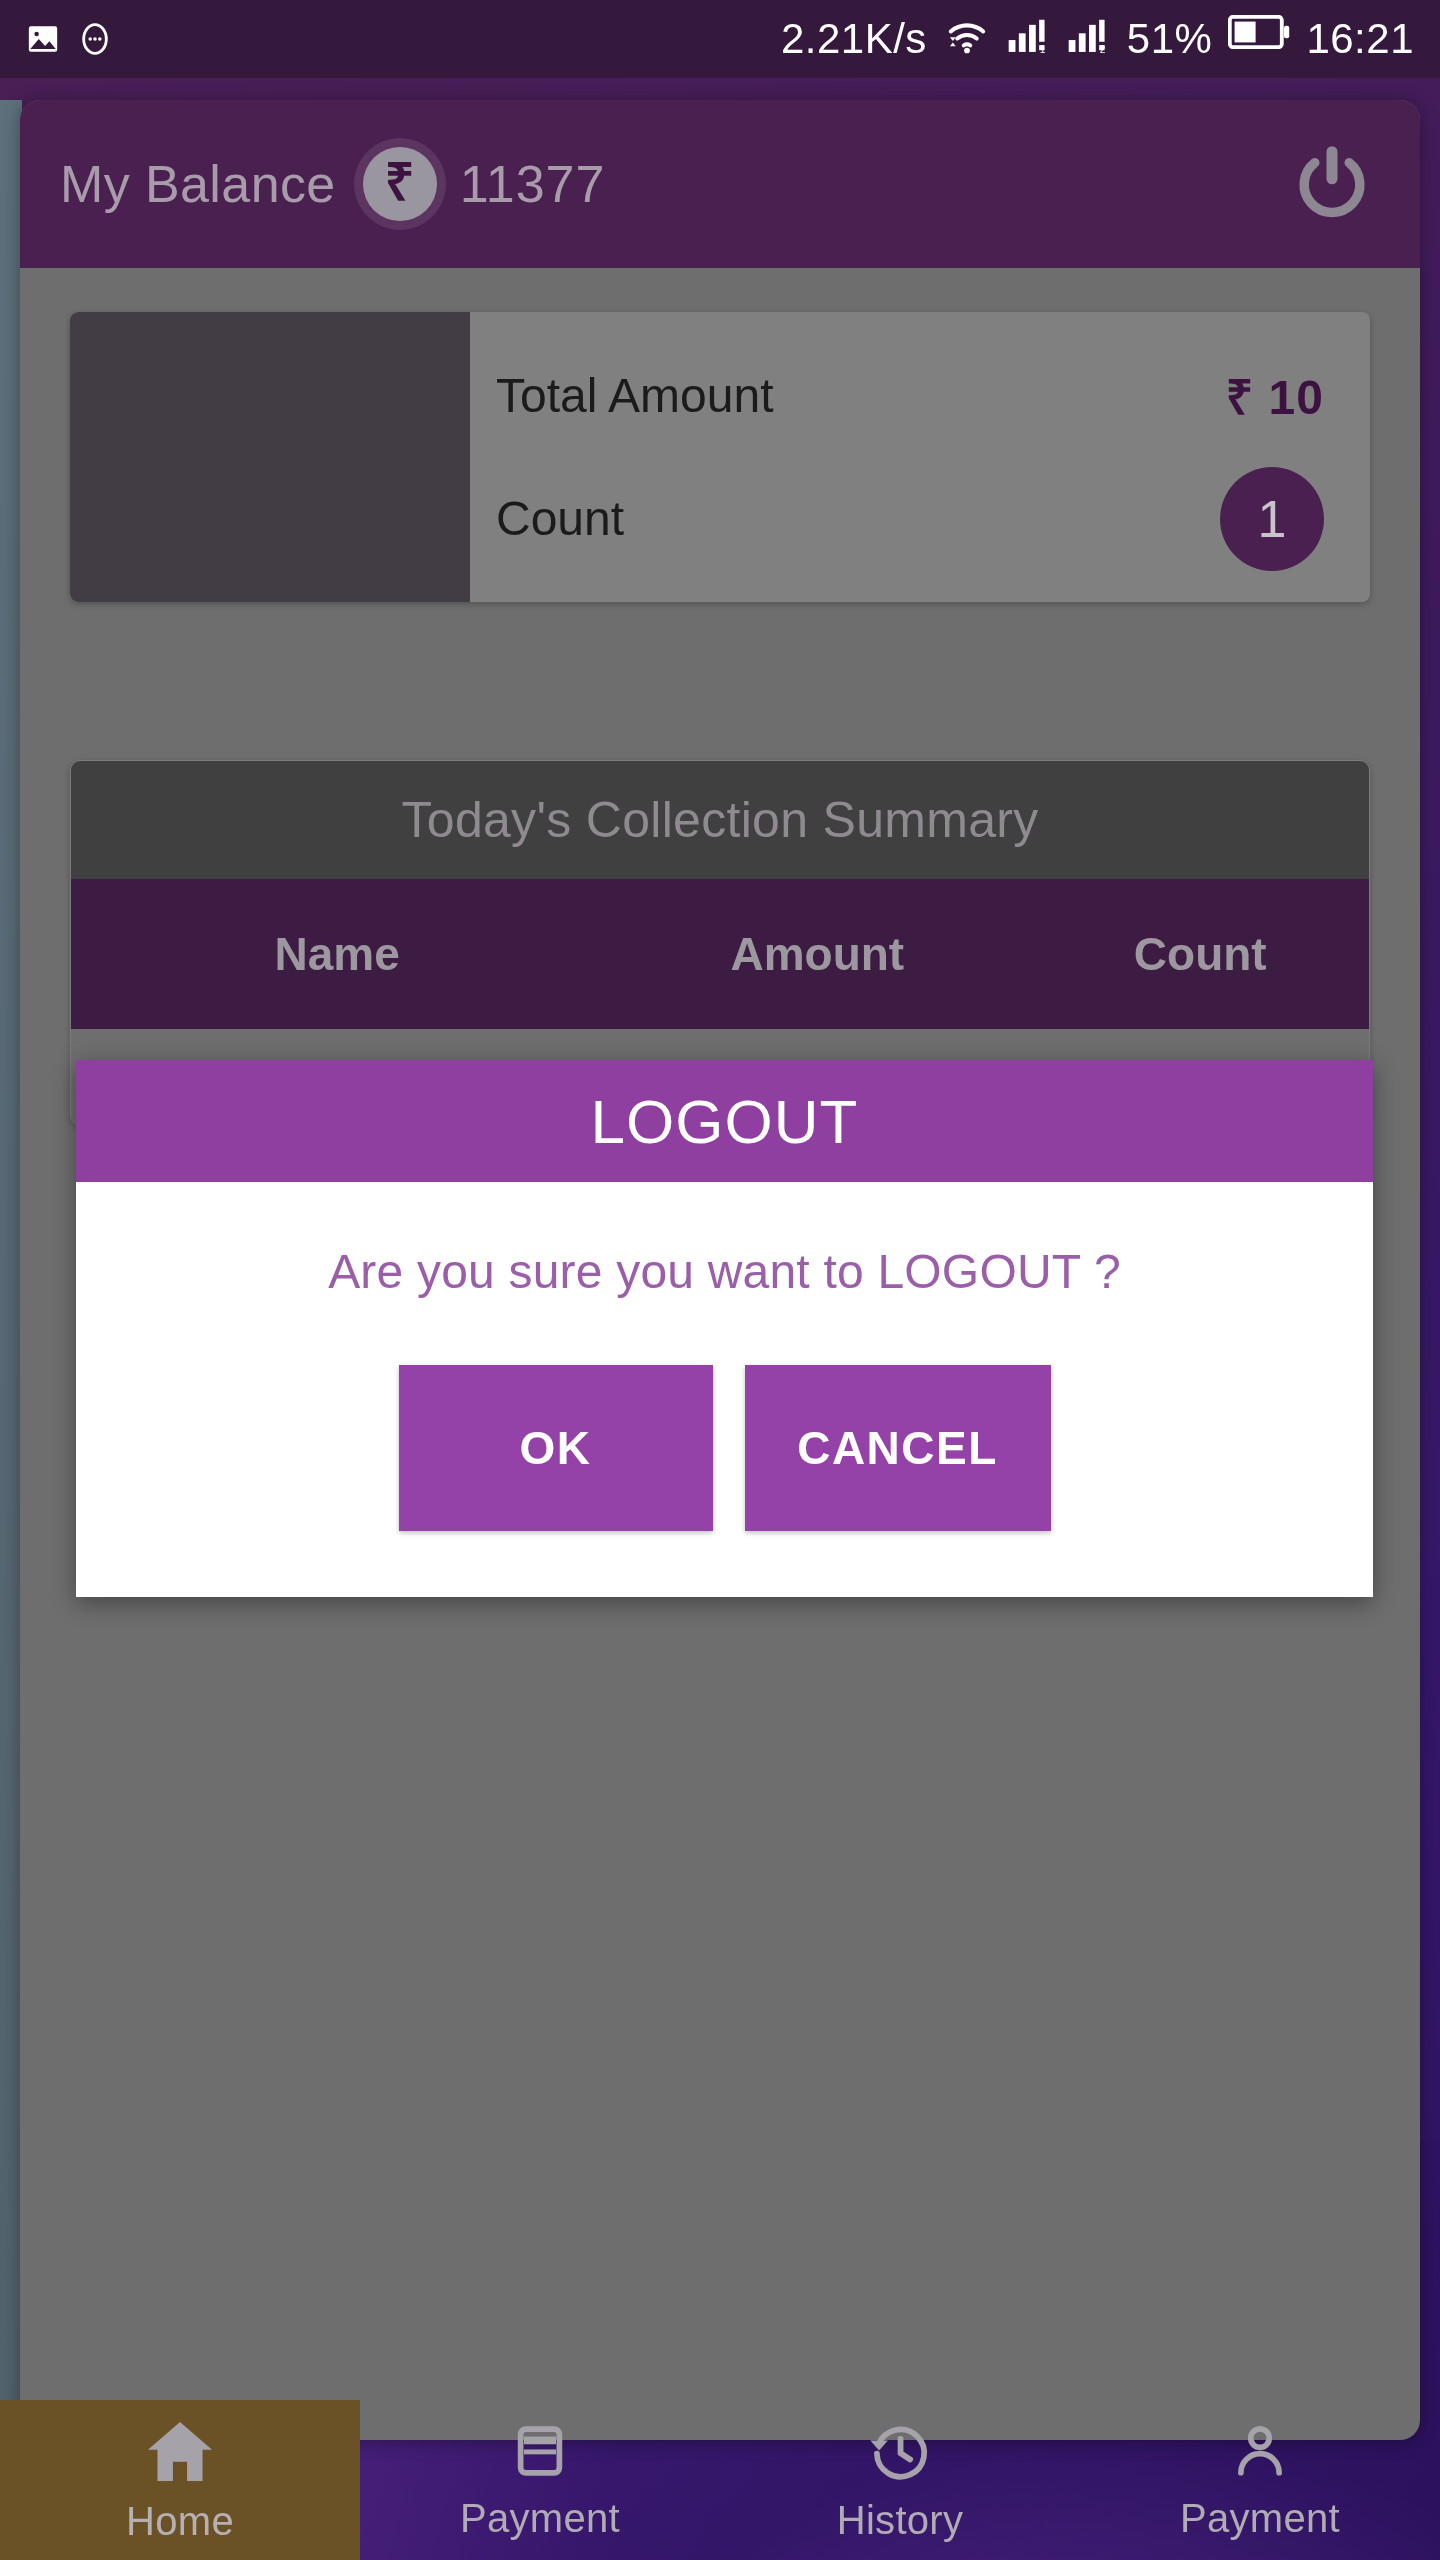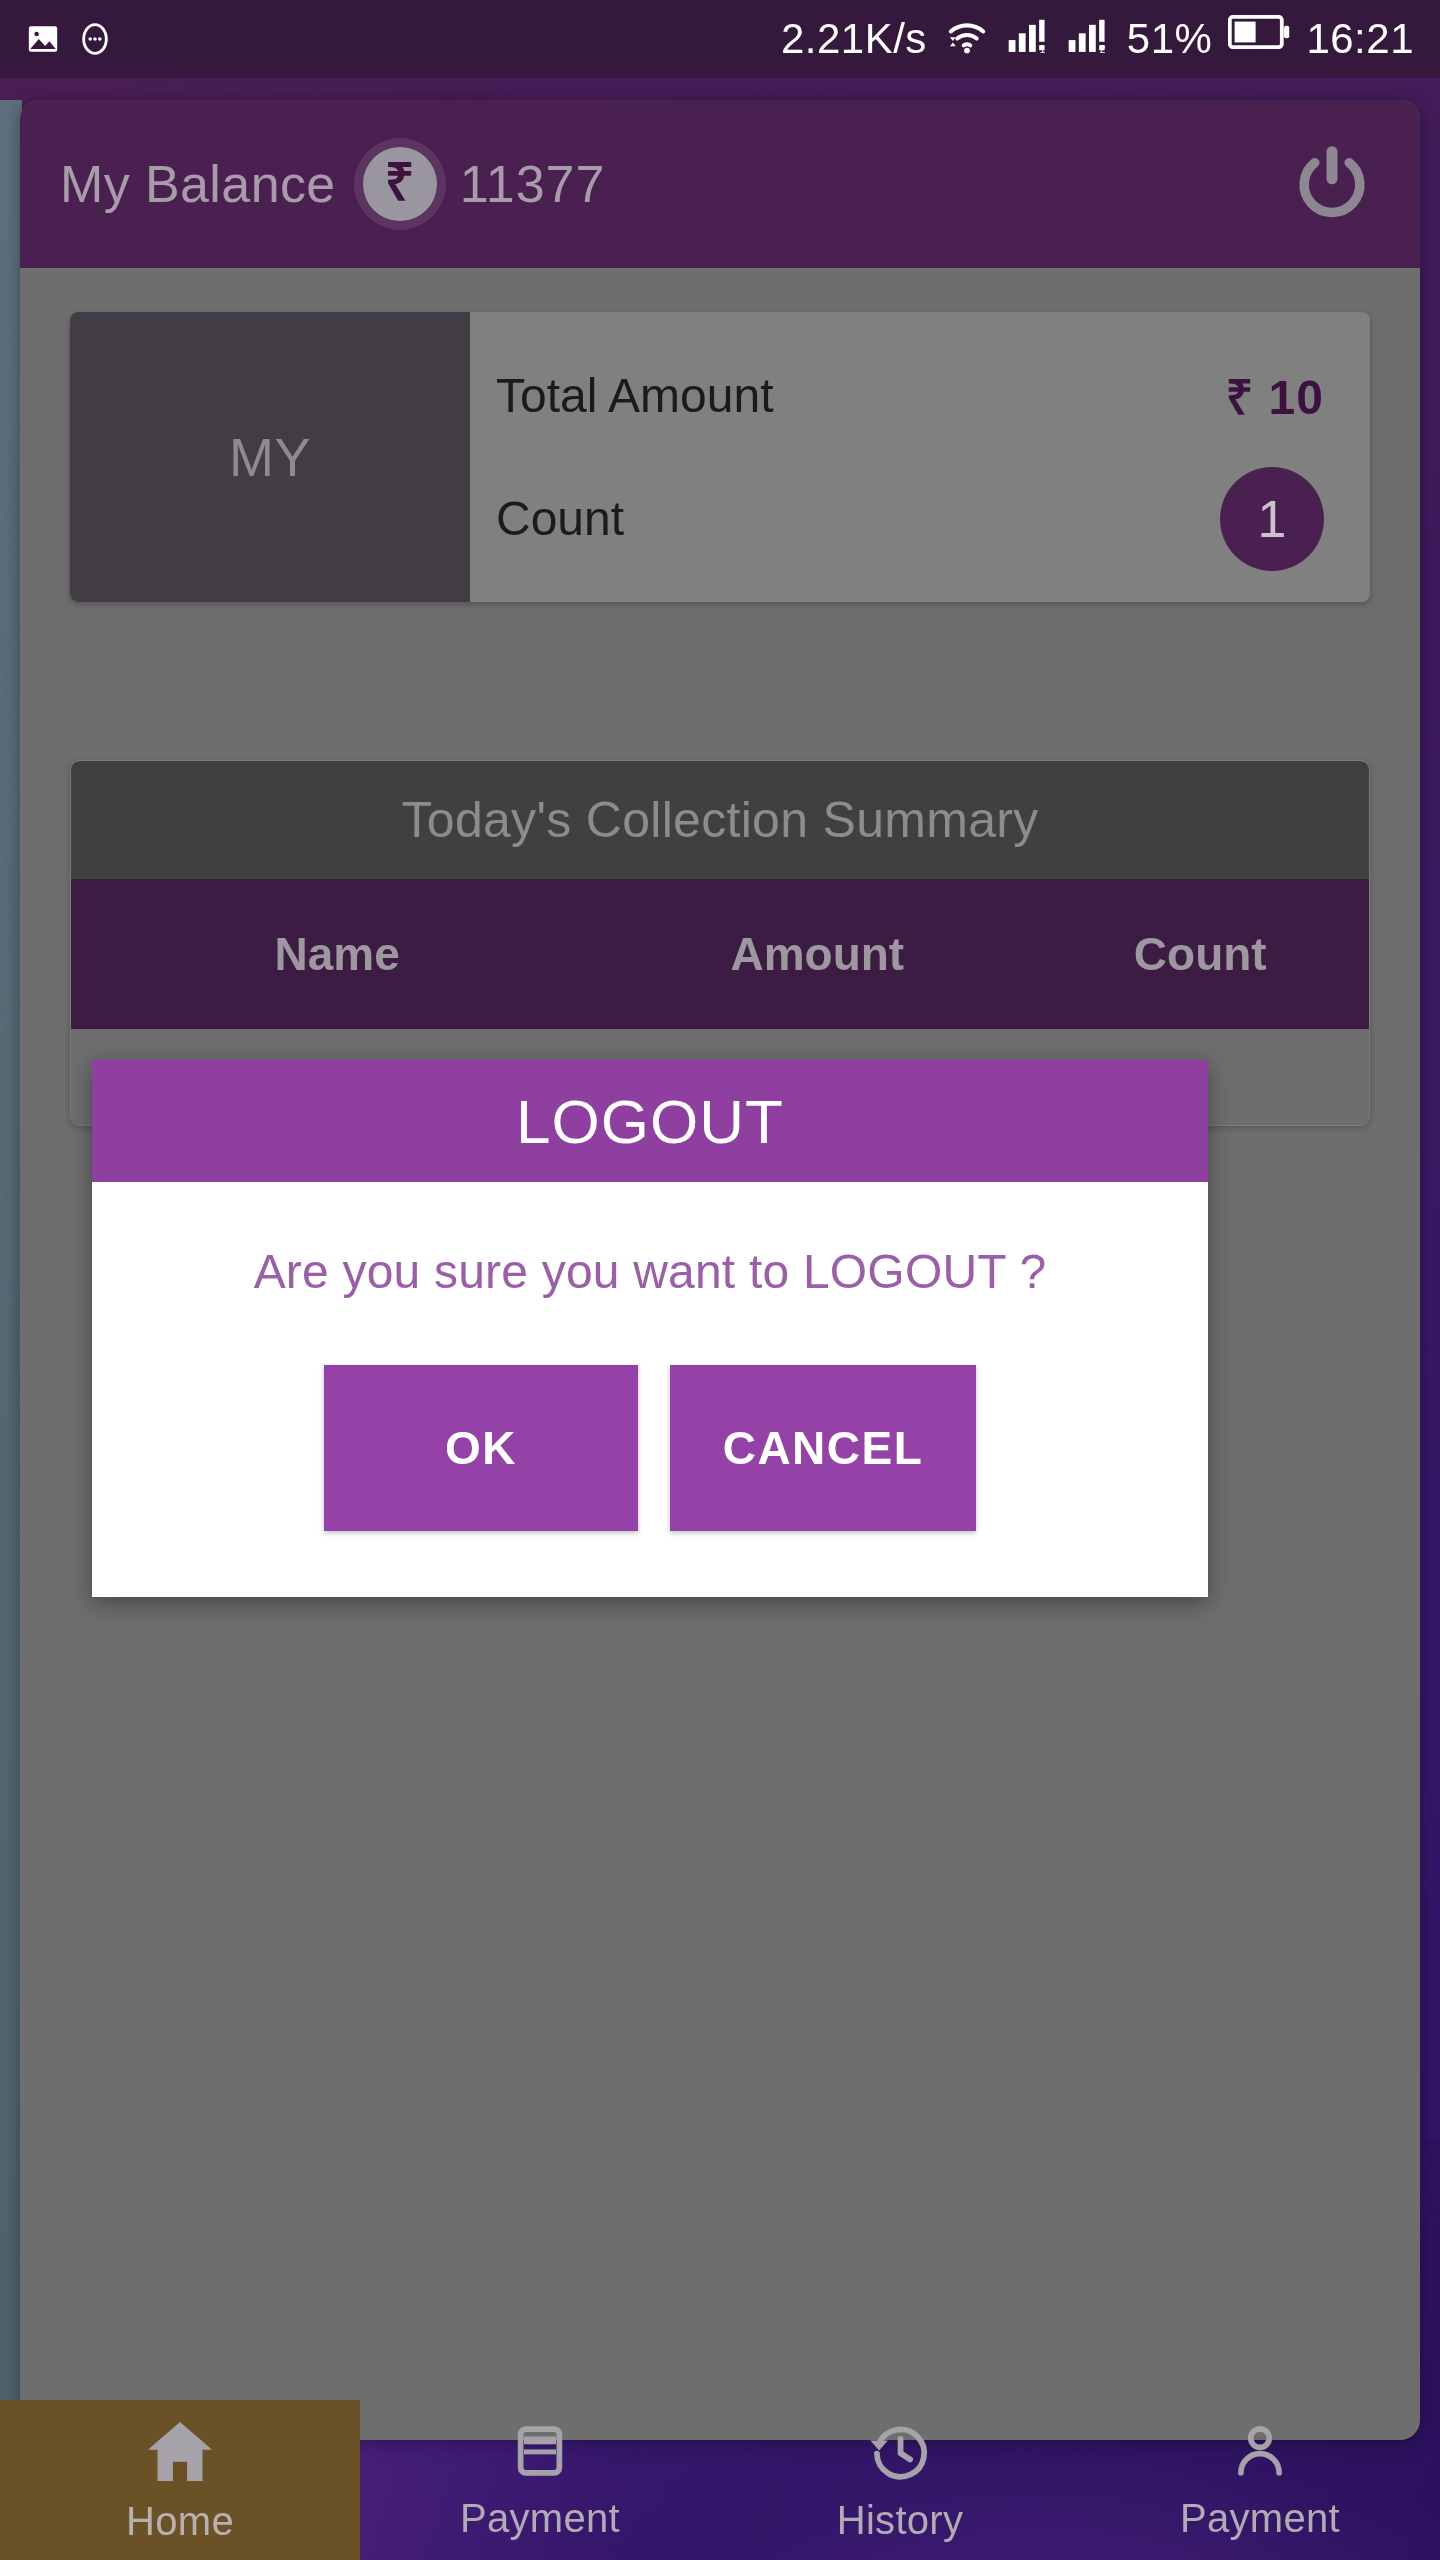--- a/index.html
+++ b/index.html
@@ -120,21 +120,21 @@
     display:flex; align-items:center;
     color:#9d98a0; font-size:46px; font-weight:bold;
   }
   #collection-head .c1{ width:41%; text-align:center; }
   #collection-head .c2{ width:33%; text-align:center; }
   #collection-head .c3{ width:26%; text-align:center; }
   #collection-body{ height:96px; background:#6e6e6e; }
 
   
   #dialog{
-    position:absolute; left:92px; top:1060px; width:1116px;
+    position:absolute; left:76px; top:1060px; width:1297px;
     z-index:30;
     box-shadow:0 6px 22px rgba(0,0,0,.38);
     background:#d946ef;
   }
   #dialog-header{
     height:122px; background:#8e3fa0;
     display:flex; align-items:center; justify-content:center;
   }
   #dialog-title{ color:#ffffff; font-size:62px; font-weight:400; letter-spacing:1px; }
   #dialog-body{ background:#ffffff; padding:62px 0 0 0; }
@@ -248,21 +248,20 @@
       <svg width="88" height="88" viewBox="0 0 24 24">
         <path d="M12 3.2v7.4" fill="none" stroke="#8d8791" stroke-width="3" stroke-linecap="round"></path>
         <path d="M7.3 6.2a7.6 7.6 0 1 0 9.4 0" fill="none" stroke="#8d8791" stroke-width="2.6" stroke-linecap="round"></path>
       </svg>
     </span>
   </div>
 
   <div id="summary-card">
     <div id="summary-left">
       <div class="t">
-        <div>MY</div>
       </div>
     </div>
     <div id="summary-right">
       <div class="sum-row">
         <span class="sum-label">Total Amount</span>
         <span class="spacer"></span>
         <span class="sum-amount">₹ 10</span>
       </div>
       <div class="sum-row">
         <span class="sum-label">Count</span>

